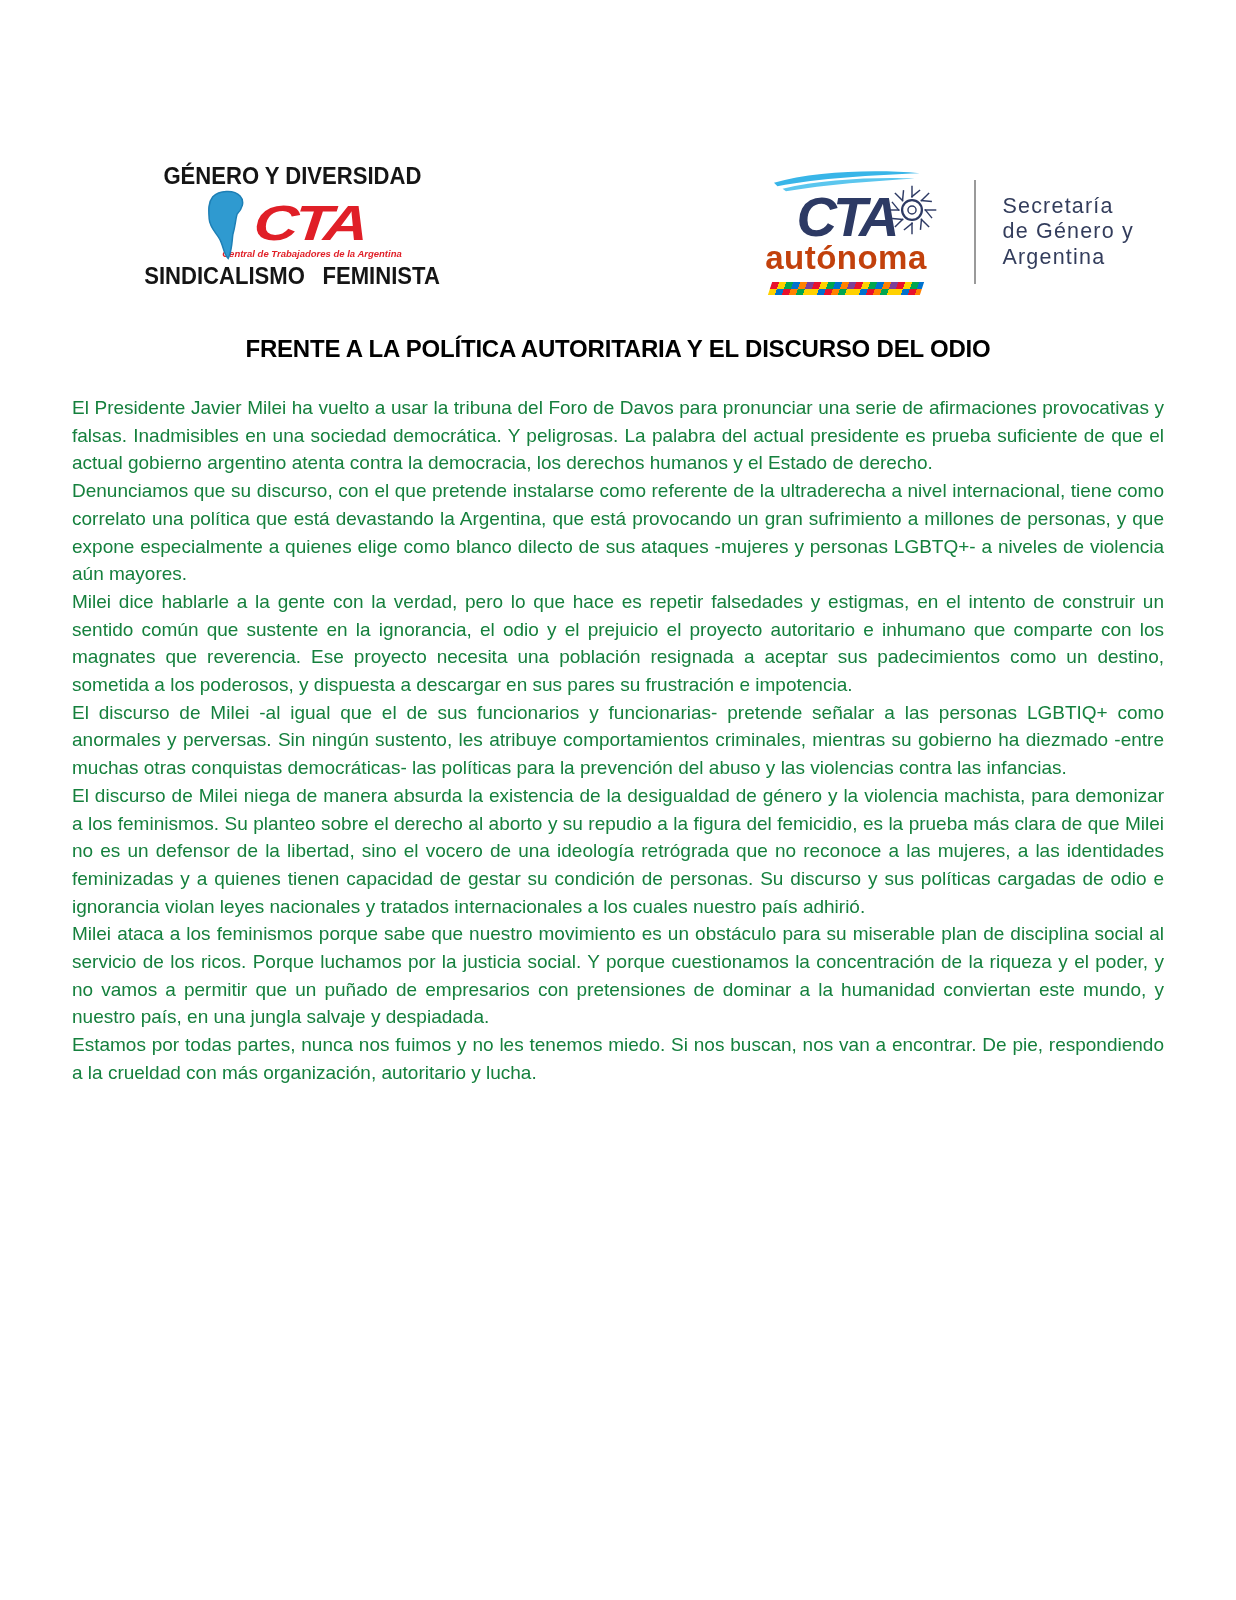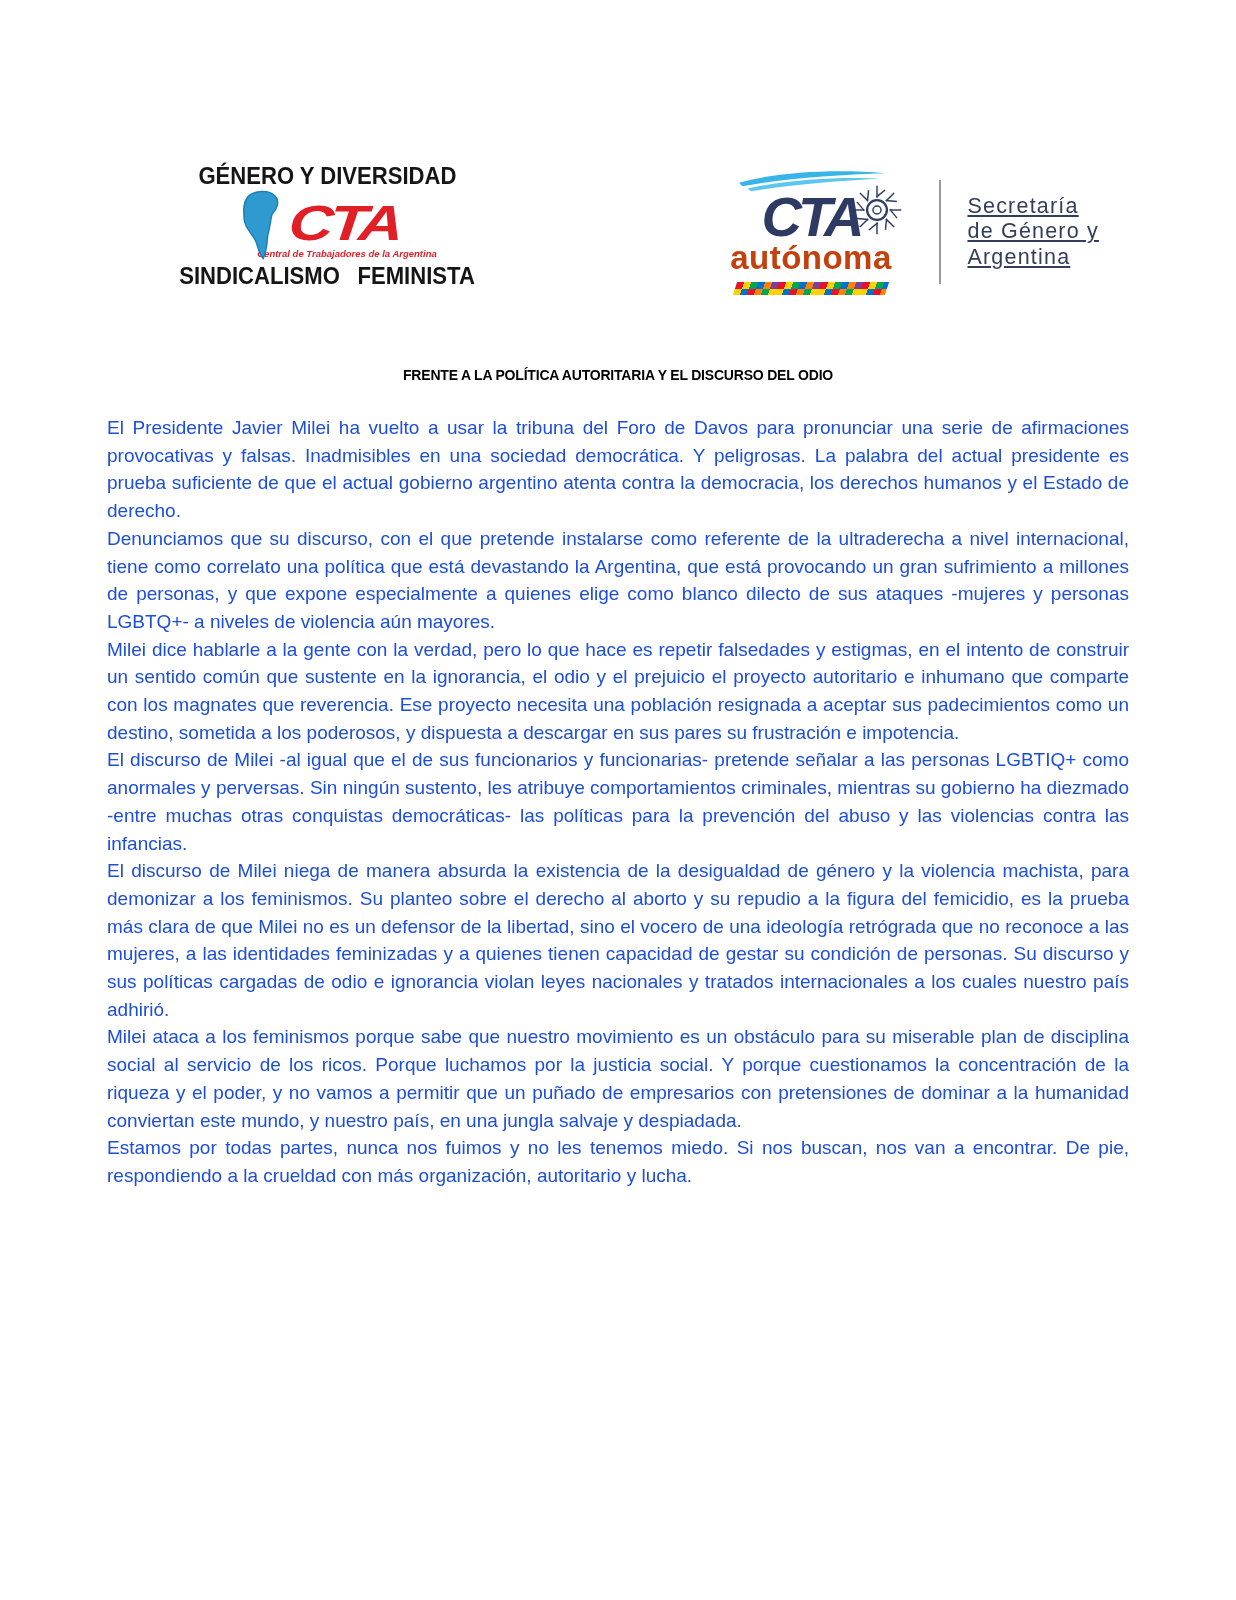--- a/index.html
+++ b/index.html
@@ -6,21 +6,21 @@
   html, body { background: #ffffff; }
   body { font-family: "Liberation Sans", sans-serif; color: #000; }
 
   .page {
     position: relative;
     width: 1236px;
     height: 1600px;
     margin: 0 auto;
     background: #ffffff;
     overflow: hidden;
-    padding: 0 107px;
+    padding: 0 72px;
   }
 
   
   .logos {
     margin-top: 163px;
     display: flex;
     justify-content: space-between;
     align-items: flex-start;
     padding-left: 80px;
     padding-right: 30px;
@@ -145,38 +145,37 @@
     width: 2px;
     height: 104px;
     background: #9a9a9a;
   }
   .secretaria-block {
     color: #333d5c;
     font-size: 21.5px;
     line-height: 25.5px;
     letter-spacing: 1.2px;
     font-weight: 400;
-    text-decoration: underline;
   }
 
   
   .doc-title {
-    margin-top: 64px;
+    margin-top: 32px;
     text-align: center;
     font-weight: 700;
-    font-size: 14px;
+    font-size: 24px;
     letter-spacing: -0.2px;
     color: #000;
   }
   .doc-body {
     margin-top: 31px;
     font-size: 19px;
     line-height: 27.7px;
     text-align: justify;
-    color: #1d4ed8;
+    color: #15803d;
   }
   .doc-body p { margin: 0; }
 </style>
 </head>
 <body>
 
 <div class="page">
 
   <header class="logos">
 

